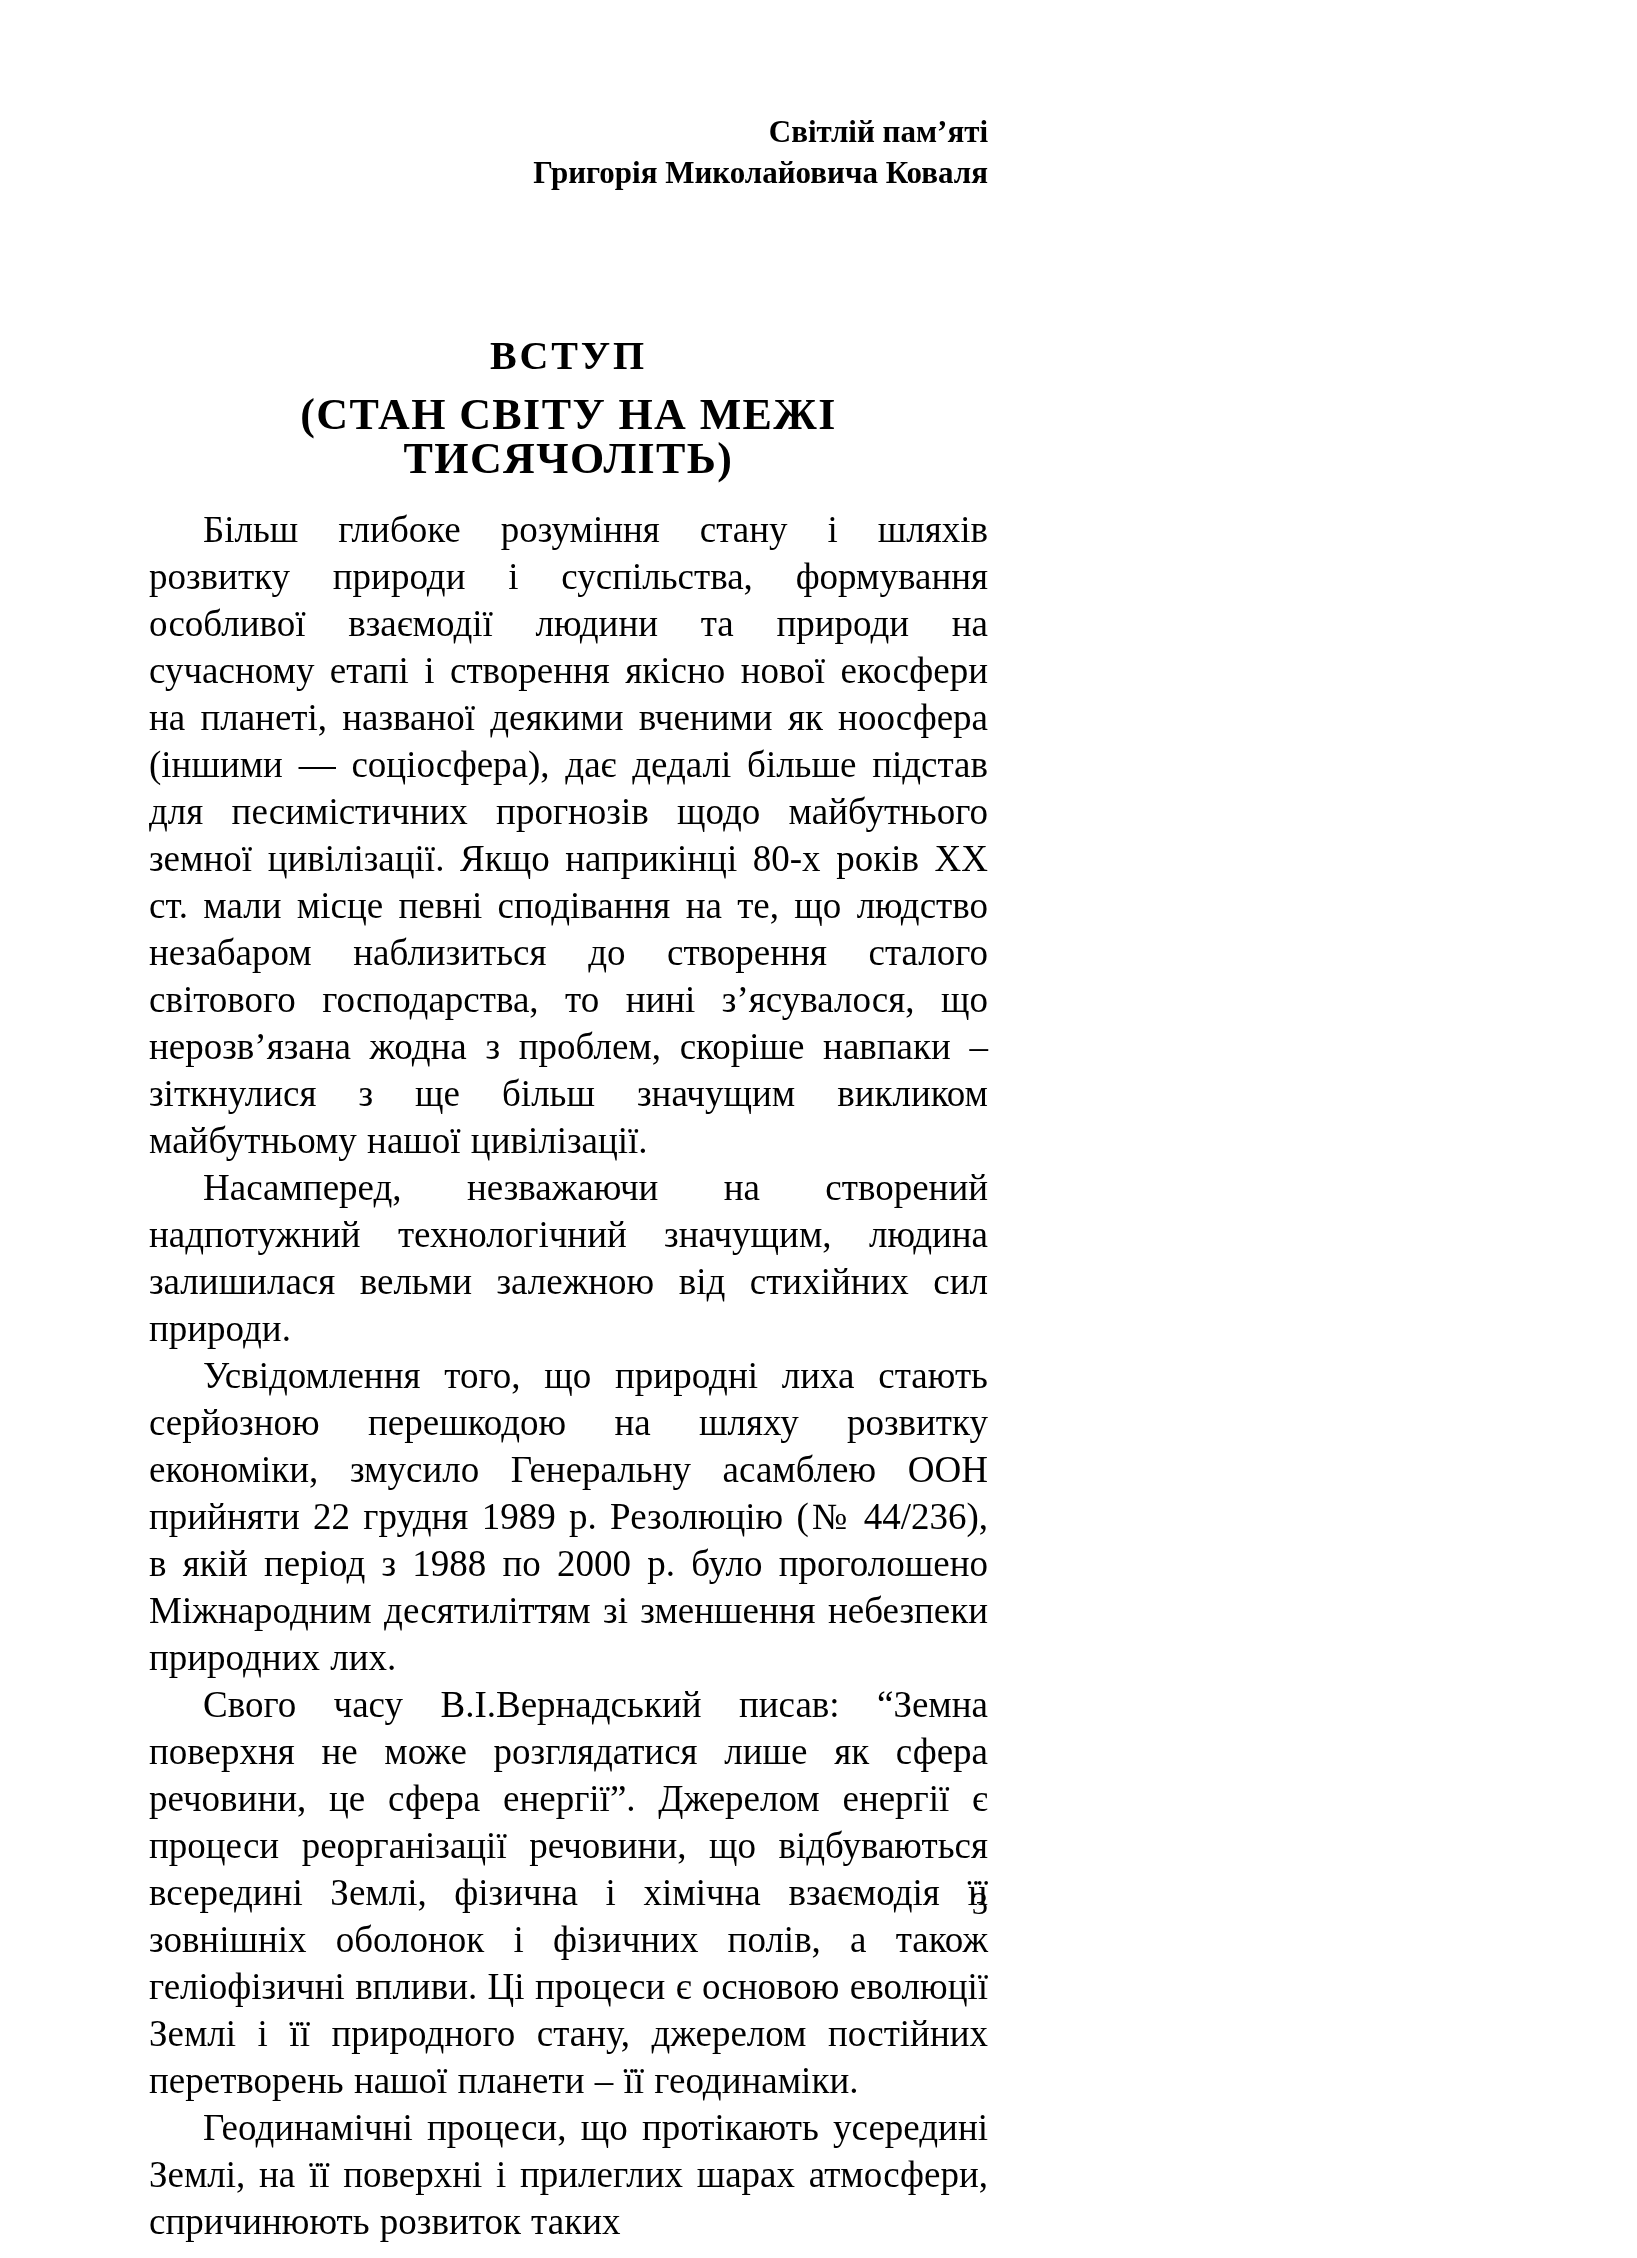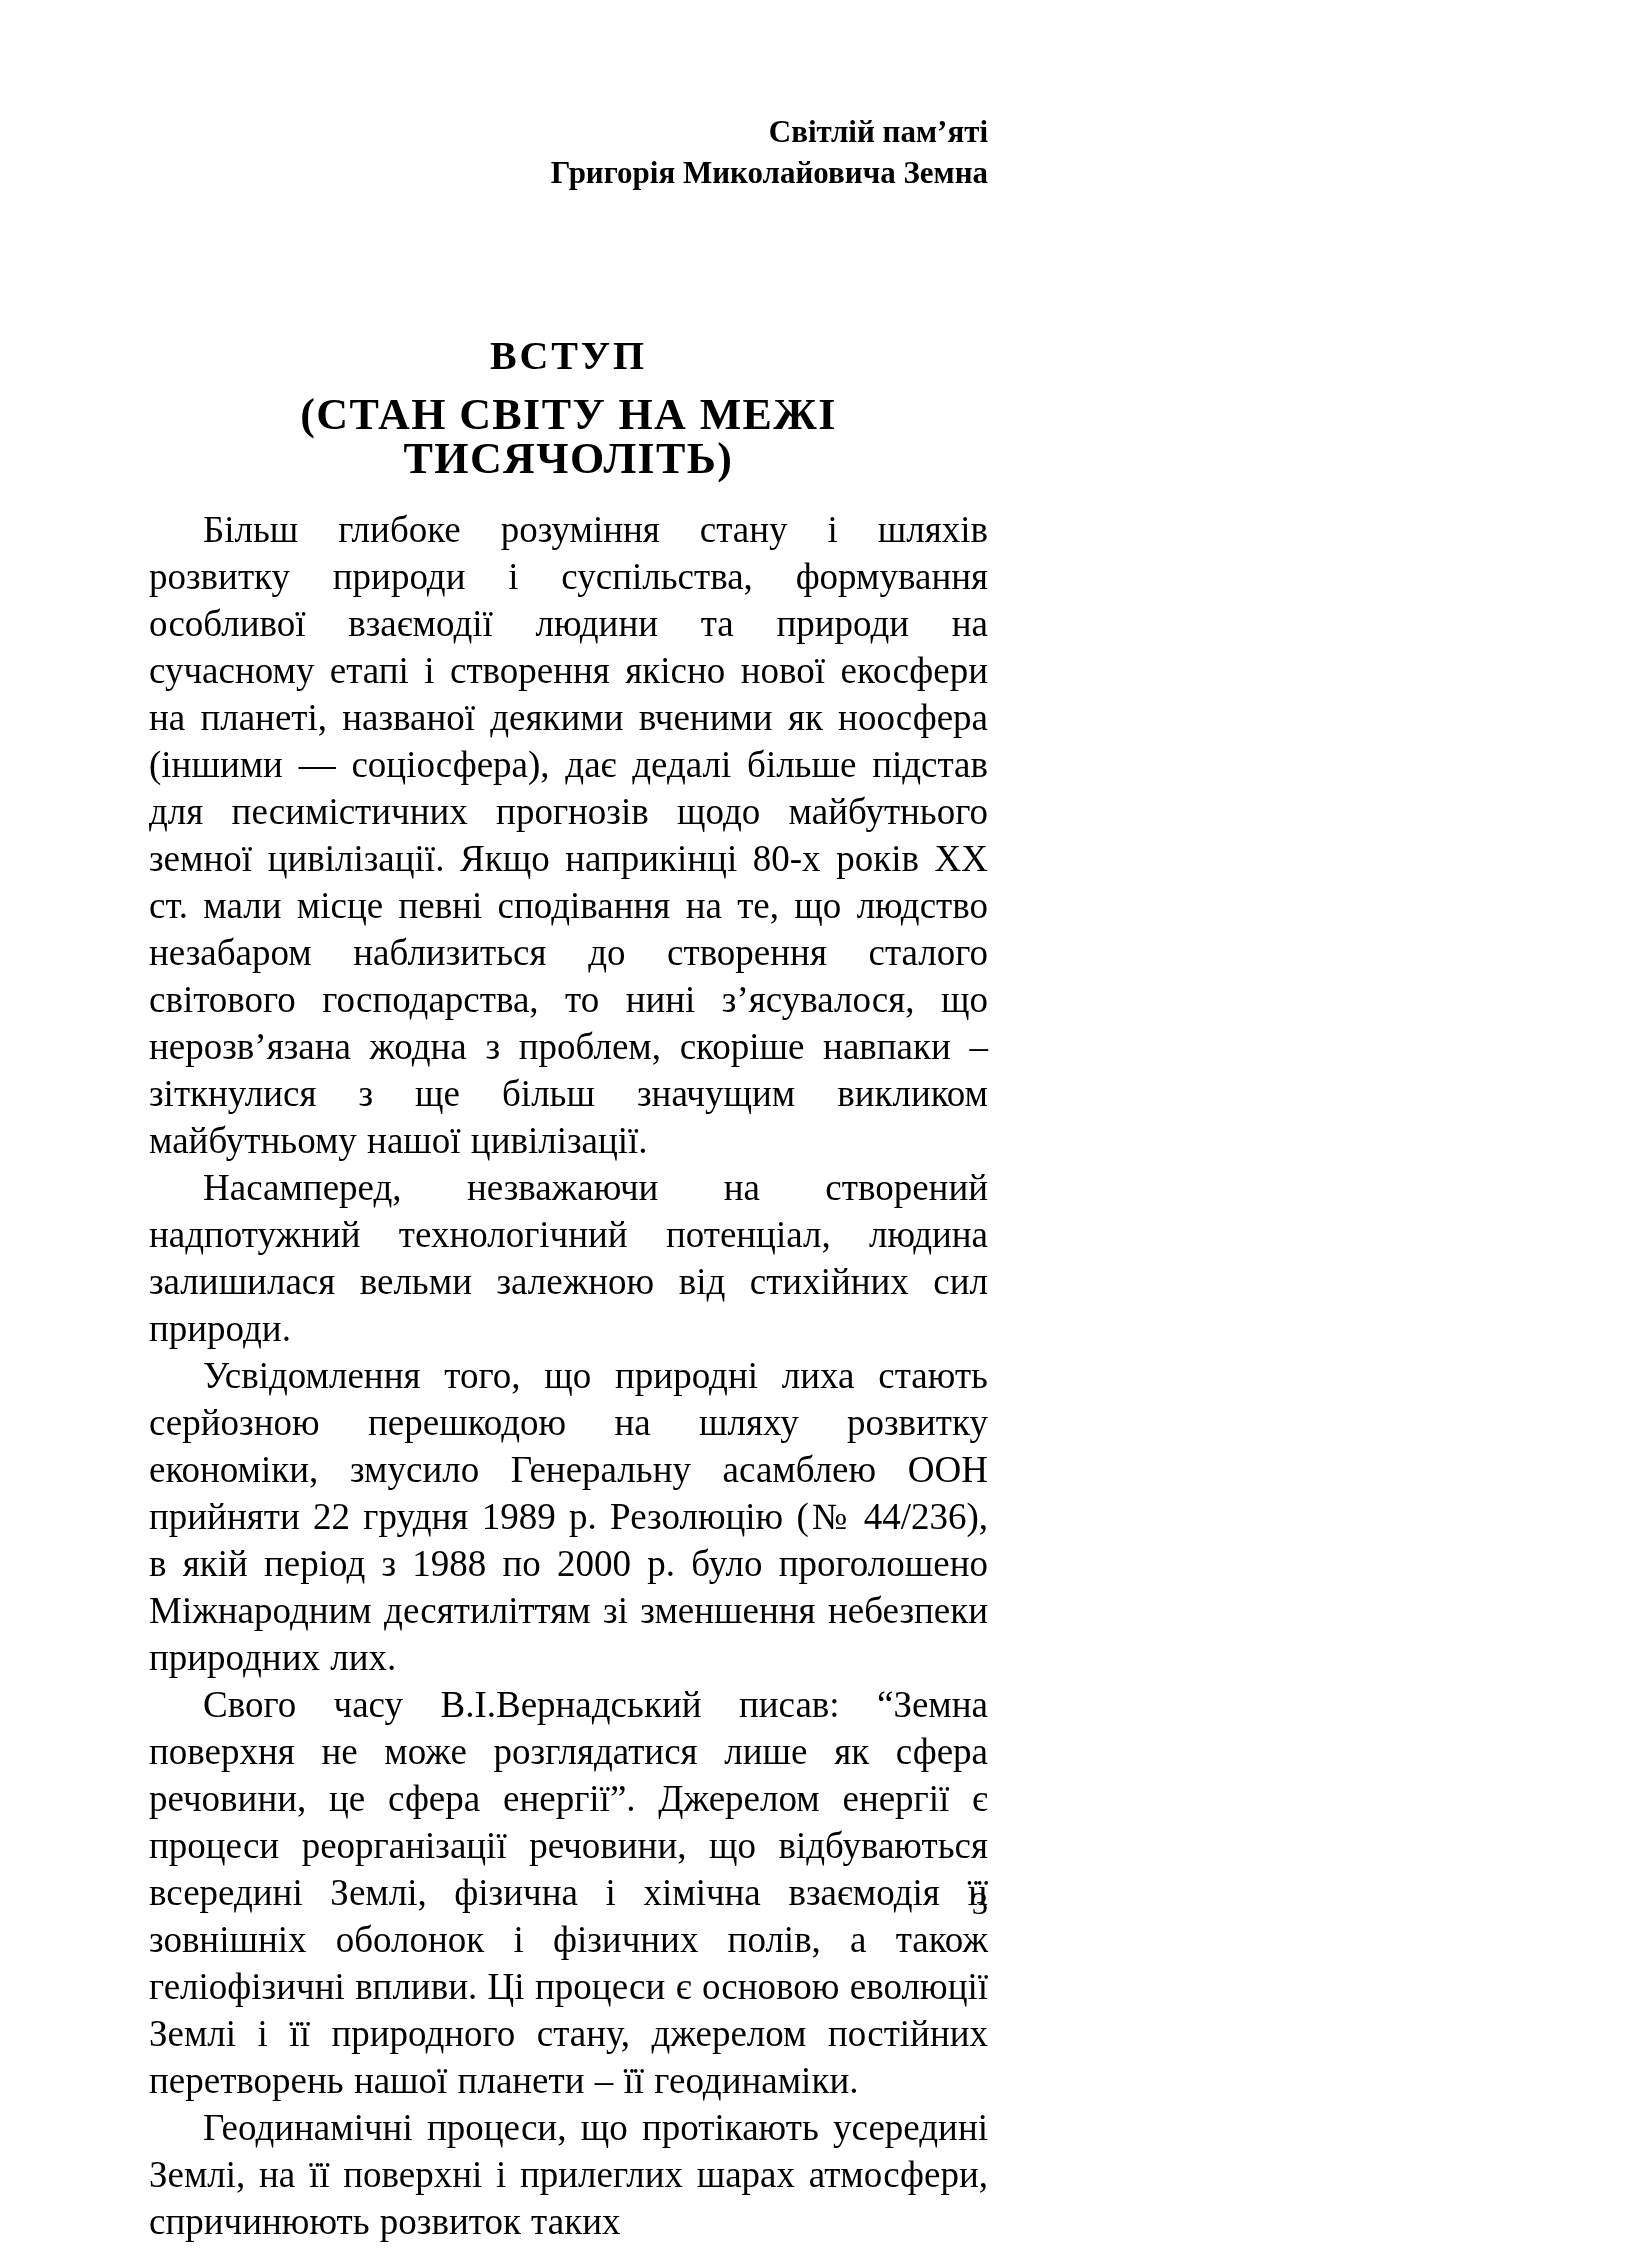--- a/index.html
+++ b/index.html
@@ -68,29 +68,29 @@
   }
 </style>
 </head>
 <body>
 
 <div class="page">
   <div class="content">
 
     <div class="dedication">
       <div>Світлій пам’яті</div>
-      <div>Григорія Миколайовича Земна</div>
+      <div>Григорія Миколайовича Коваля</div>
     </div>
 
     <h1 class="title">ВСТУП</h1>
     <h2 class="subtitle">(СТАН СВІТУ НА МЕЖІ ТИСЯЧОЛІТЬ)</h2>
 
     <div class="body-text">
       <p>Більш глибоке розуміння стану і шляхів розвитку природи і суспільства, формування особливої взаємодії людини та природи на сучасному етапі і створення якісно нової екосфери на планеті, названої деякими вченими як ноосфера (іншими — соціосфера), дає дедалі більше підстав для песимістичних прогнозів щодо майбутнього земної цивілізації. Якщо наприкінці 80-х років ХХ ст. мали місце певні сподівання на те, що людство незабаром наблизиться до створення сталого світового господарства, то нині з’ясувалося, що нерозв’язана жодна з проблем, скоріше навпаки – зіткнулися з ще більш значущим викликом майбутньому нашої цивілізації.</p>
-      <p>Насамперед, незважаючи на створений надпотужний технологічний потенціал, людина залишилася вельми залежною від стихійних сил природи.</p>
+      <p>Насамперед, незважаючи на створений надпотужний технологічний значущим, людина залишилася вельми залежною від стихійних сил природи.</p>
       <p>Усвідомлення того, що природні лиха стають серйозною перешкодою на шляху розвитку економіки, змусило Генеральну асамблею ООН прийняти 22 грудня 1989 р. Резолюцію (№ 44/236), в якій період з 1988 по 2000 р. було проголошено Міжнародним десятиліттям зі зменшення небезпеки природних лих.</p>
       <p>Свого часу В.І.Вернадський писав: “Земна поверхня не може розглядатися лише як сфера речовини, це сфера енергії”. Джерелом енергії є процеси реорганізації речовини, що відбуваються всередині Землі, фізична і хімічна взаємодія її зовнішніх оболонок і фізичних полів, а також геліофізичні впливи. Ці процеси є основою еволюції Землі і її природного стану, джерелом постійних перетворень нашої планети – її геодинаміки.</p>
       <p>Геодинамічні процеси, що протікають усередині Землі, на її поверхні і прилеглих шарах атмосфери, спричинюють розвиток таких</p>
     </div>
 
   </div>
 
   <div class="page-number">3</div>
 </div>
 

